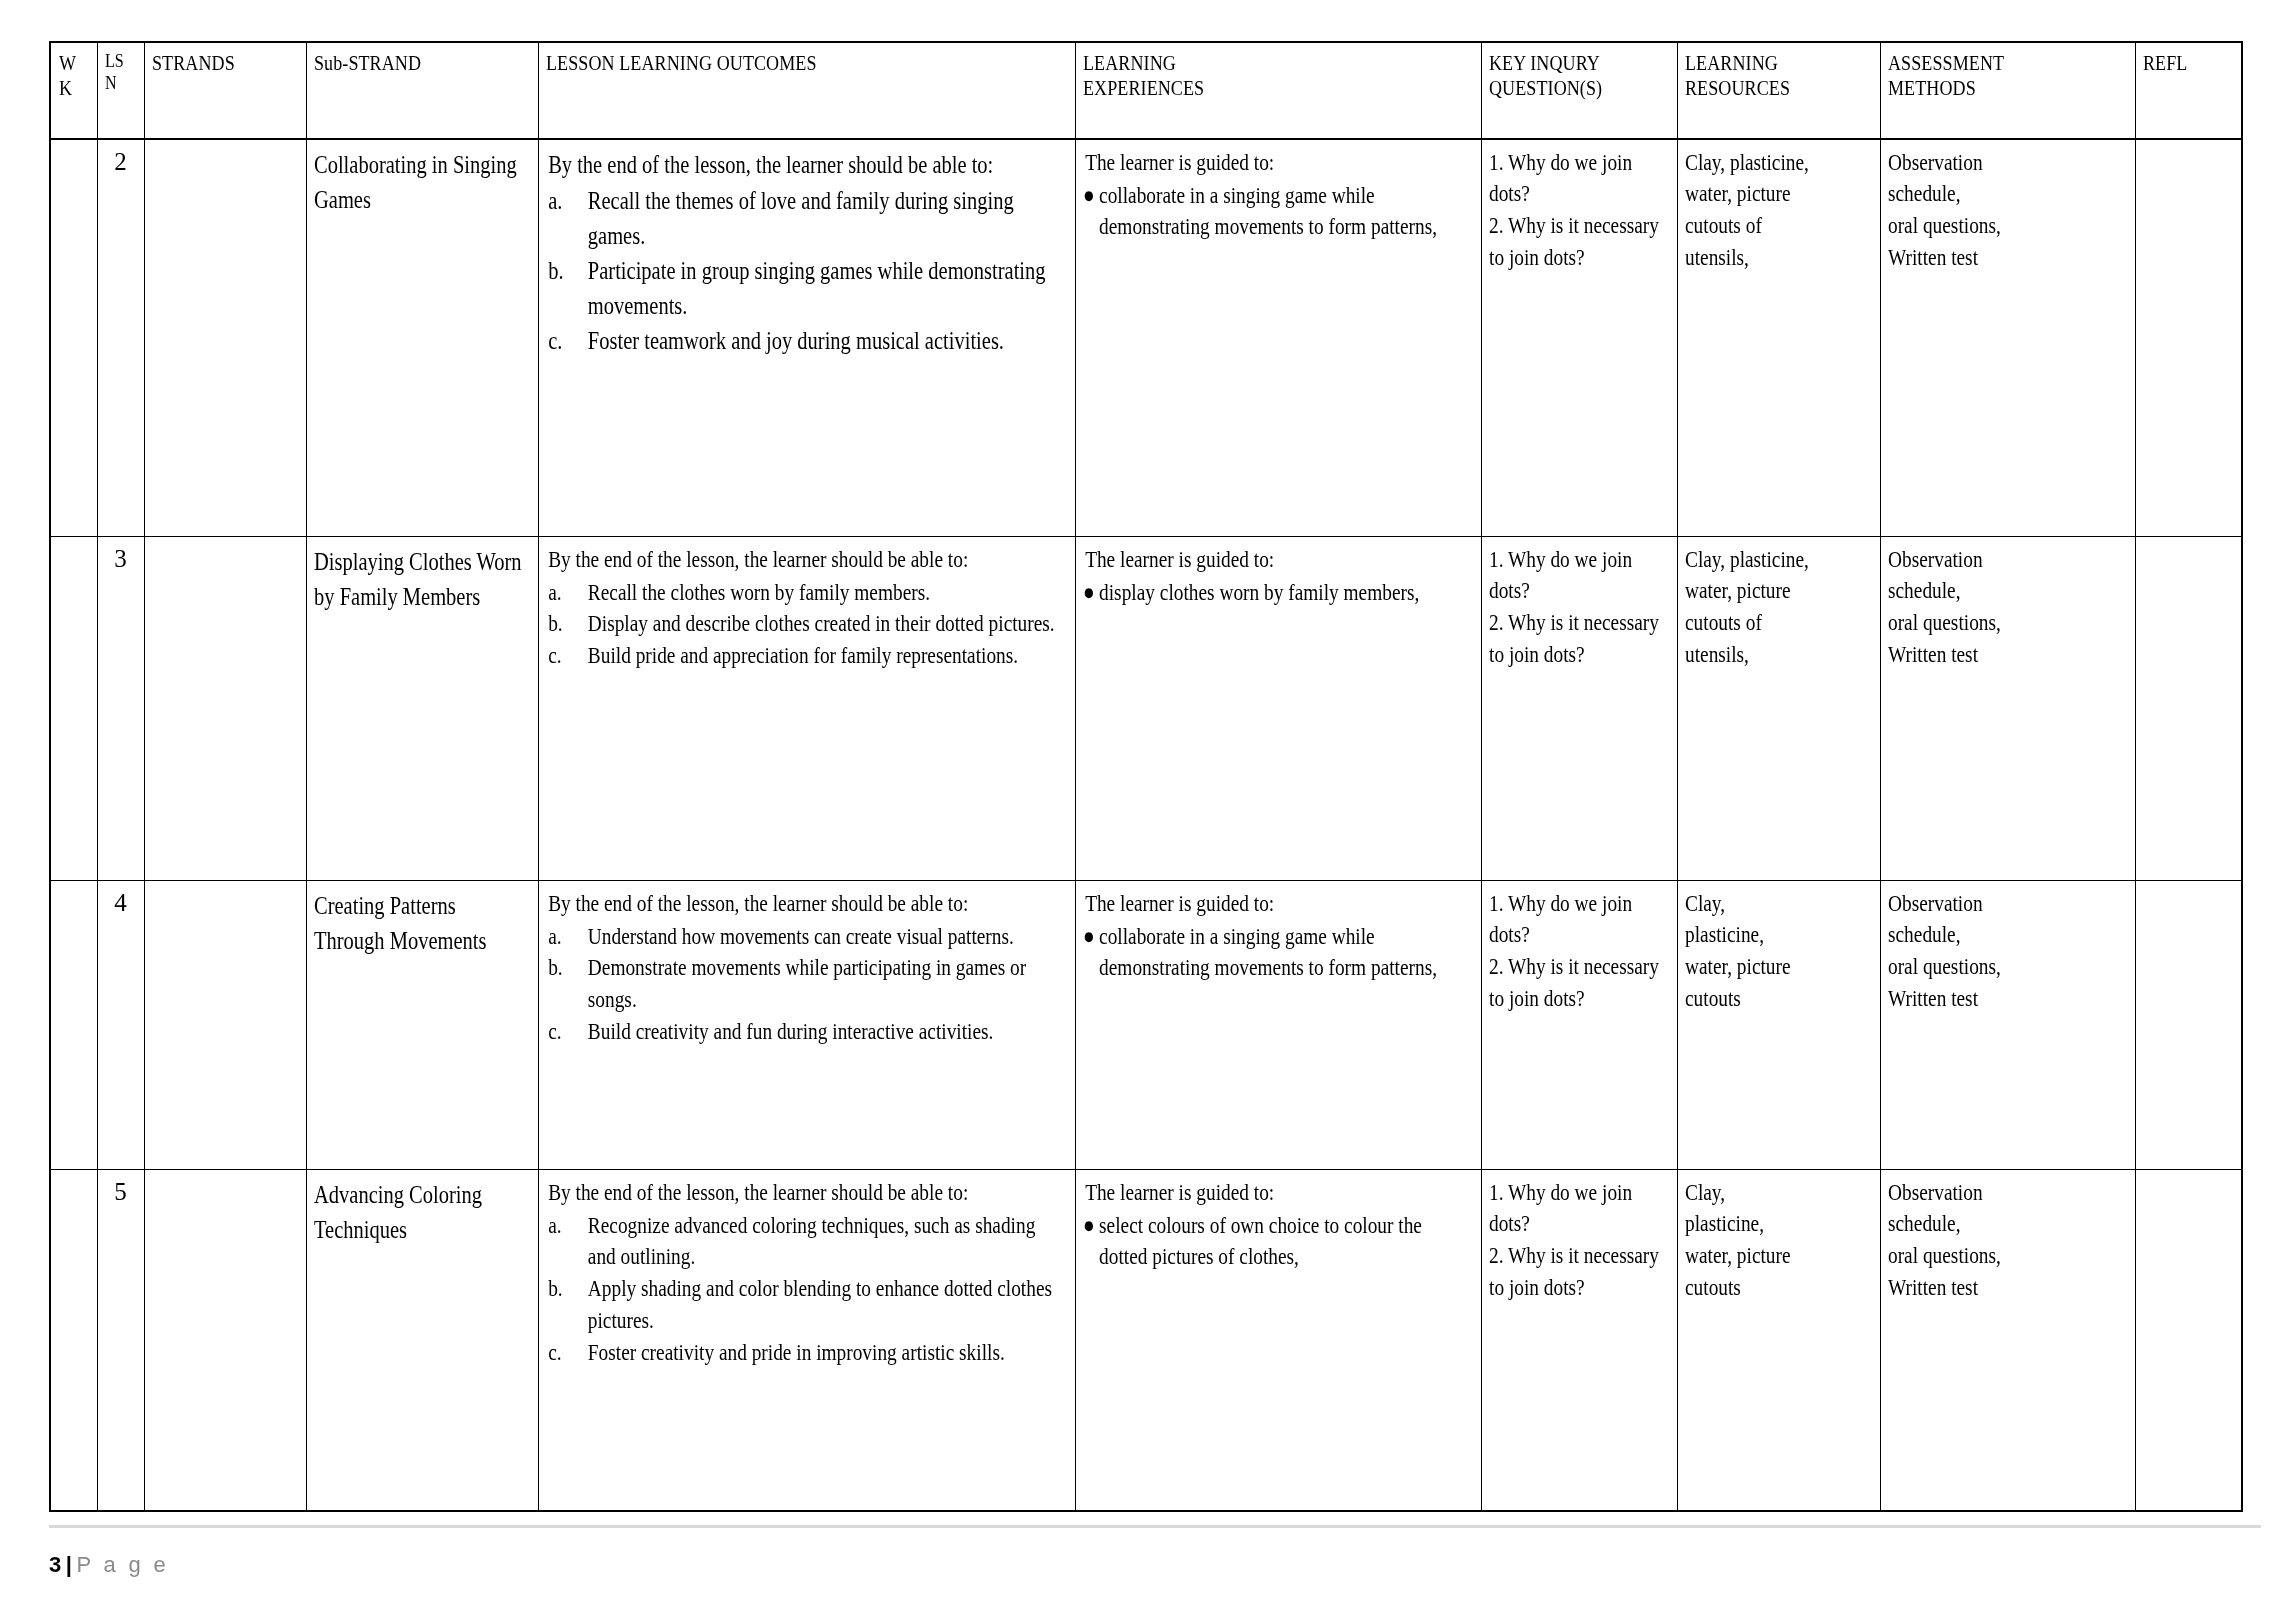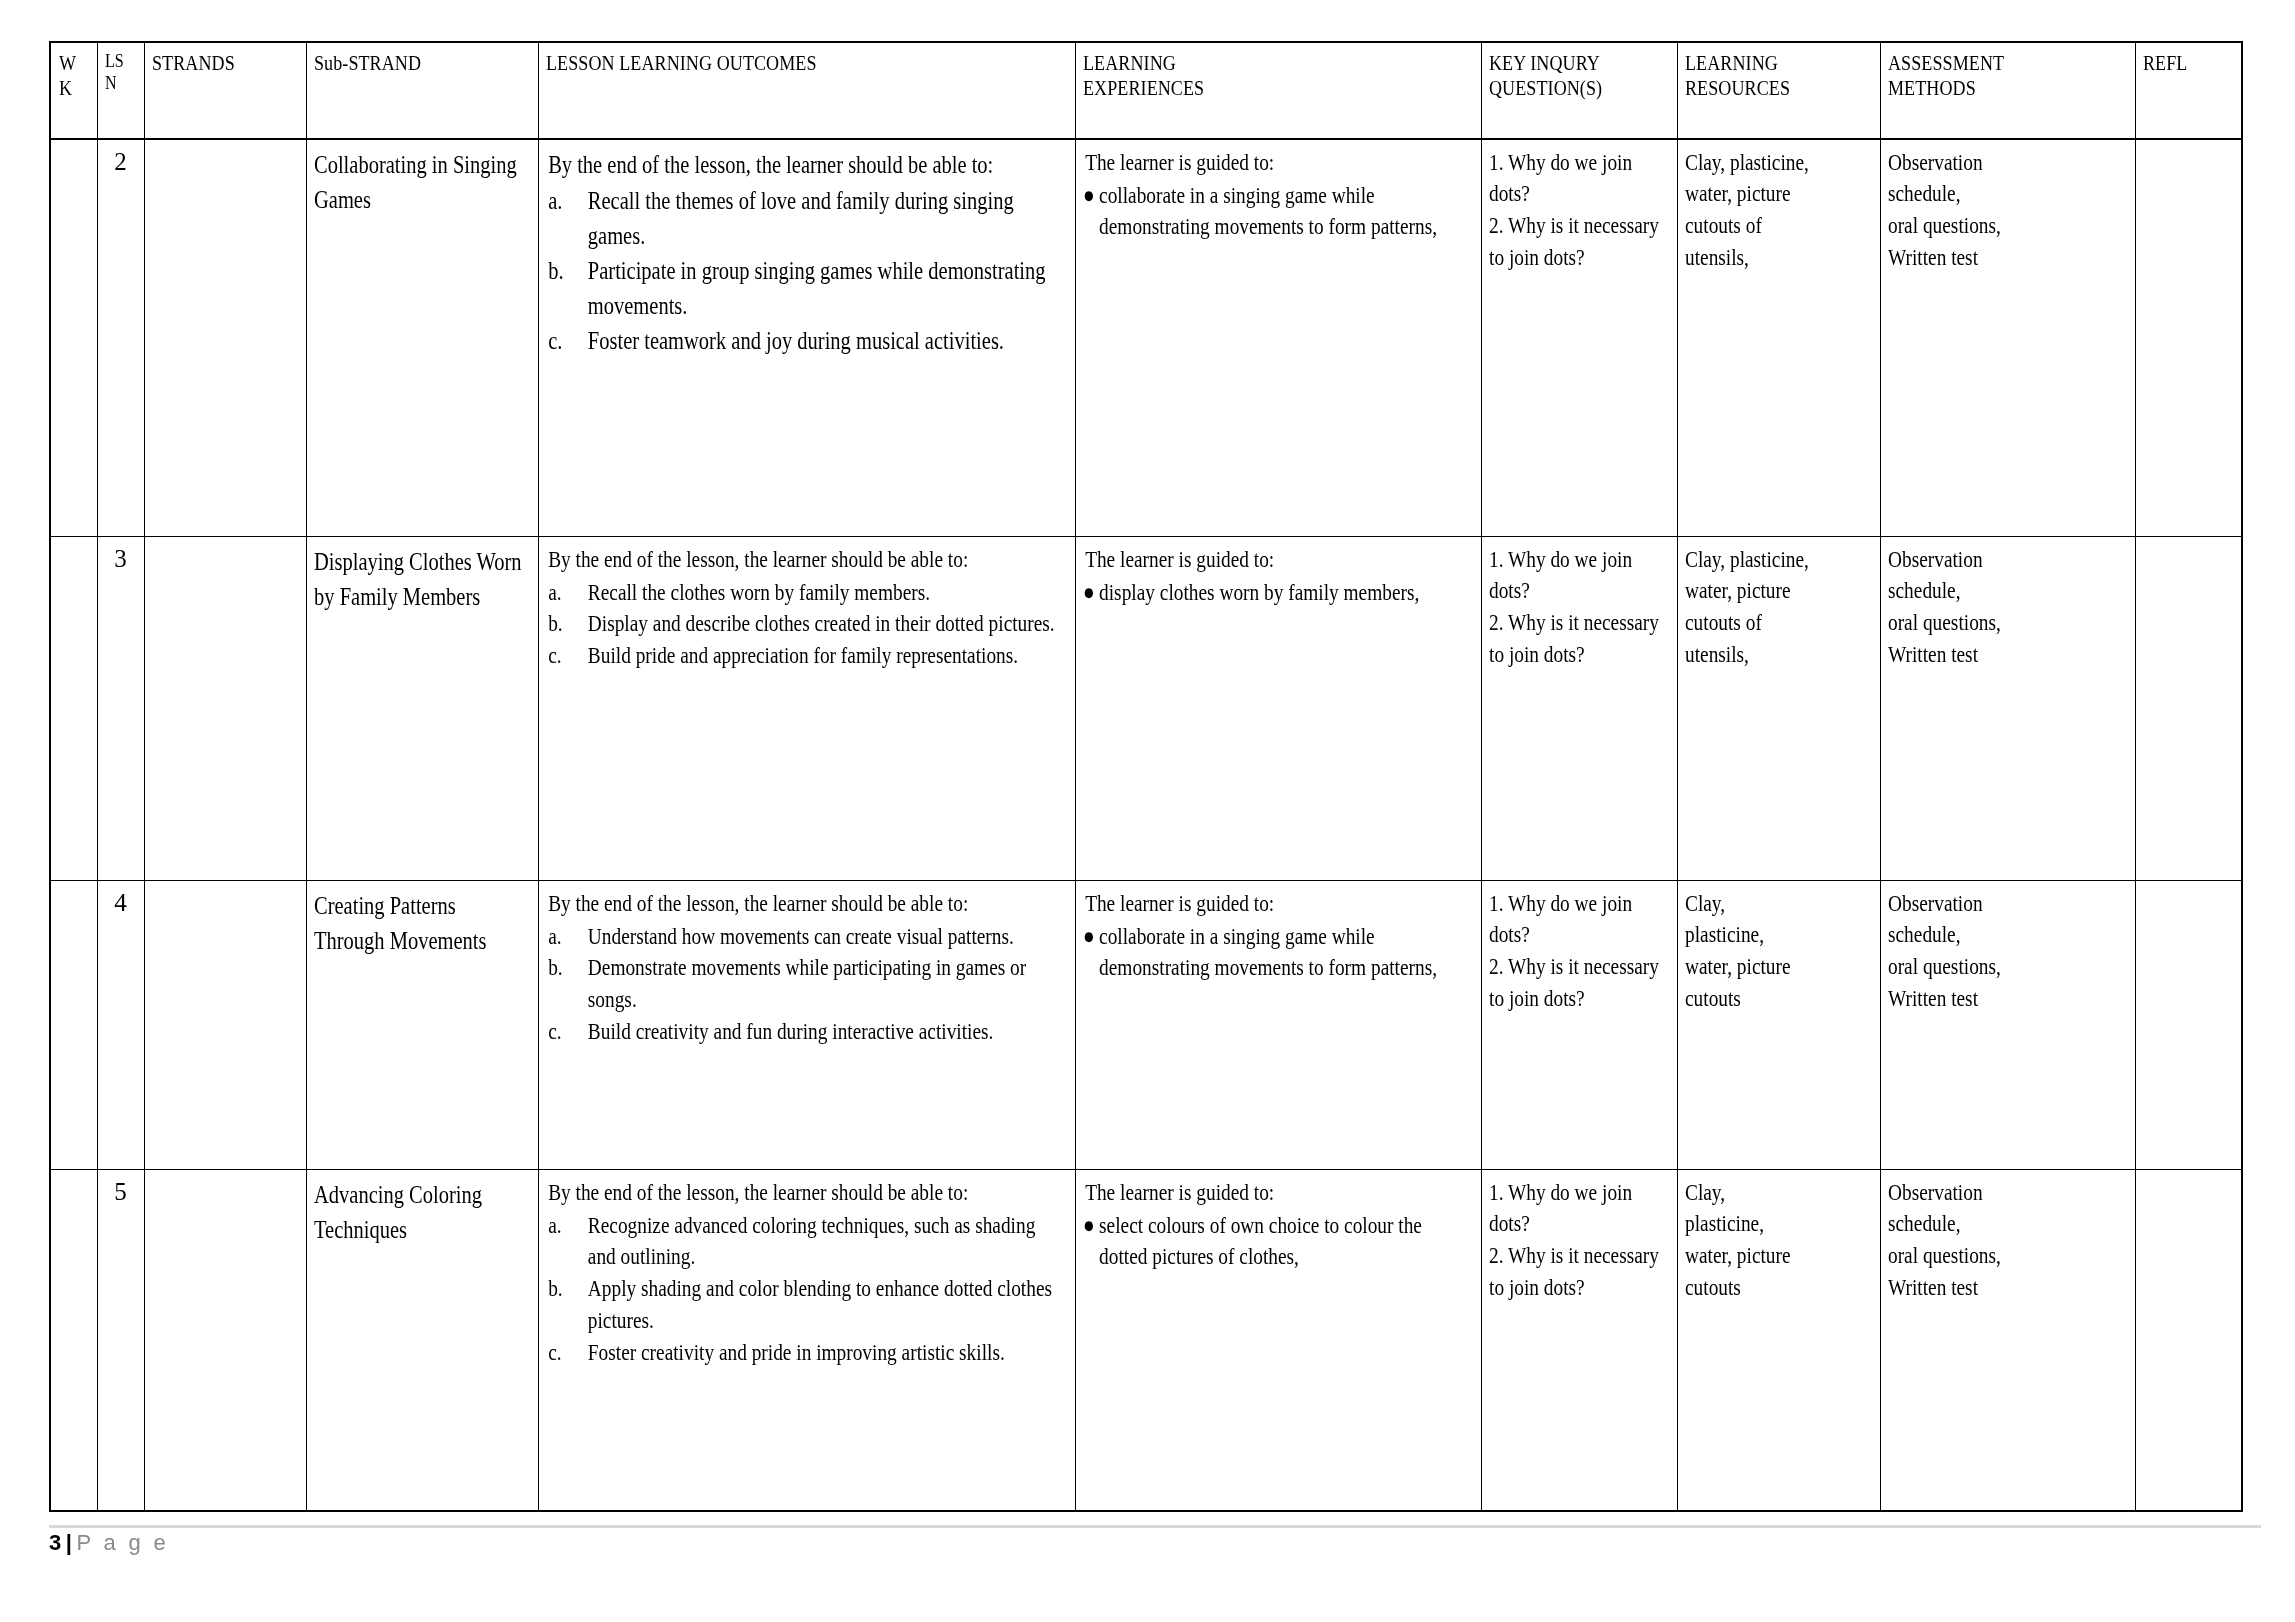--- a/index.html
+++ b/index.html
@@ -148,21 +148,21 @@
     left: 49px;
     top: 1525px;
     width: 2212px;
   }
   .footer-rule {
     width: 2212px;
     height: 2.6px;
     background: #d9d9d9;
   }
   .footer-text {
-    margin-top: 2px;
+    margin-top: 24px;
     font-family: "Liberation Sans", "DejaVu Sans", sans-serif;
     font-size: 22px;
     letter-spacing: 0.7px;
   }
   .footer-num {
     font-weight: bold;
     color: #000000;
   }
   .footer-sep {
     font-weight: bold;

